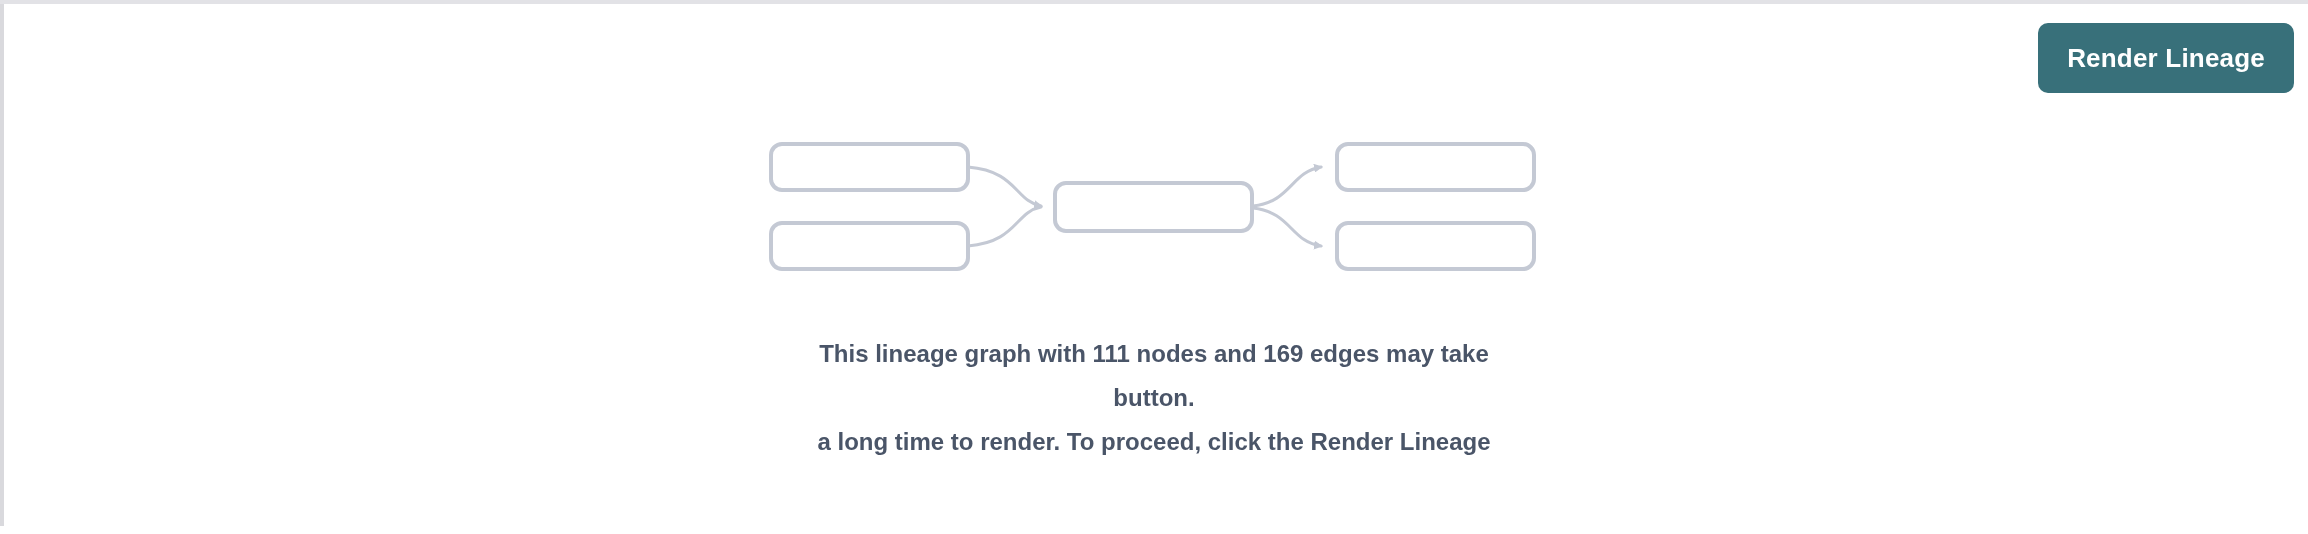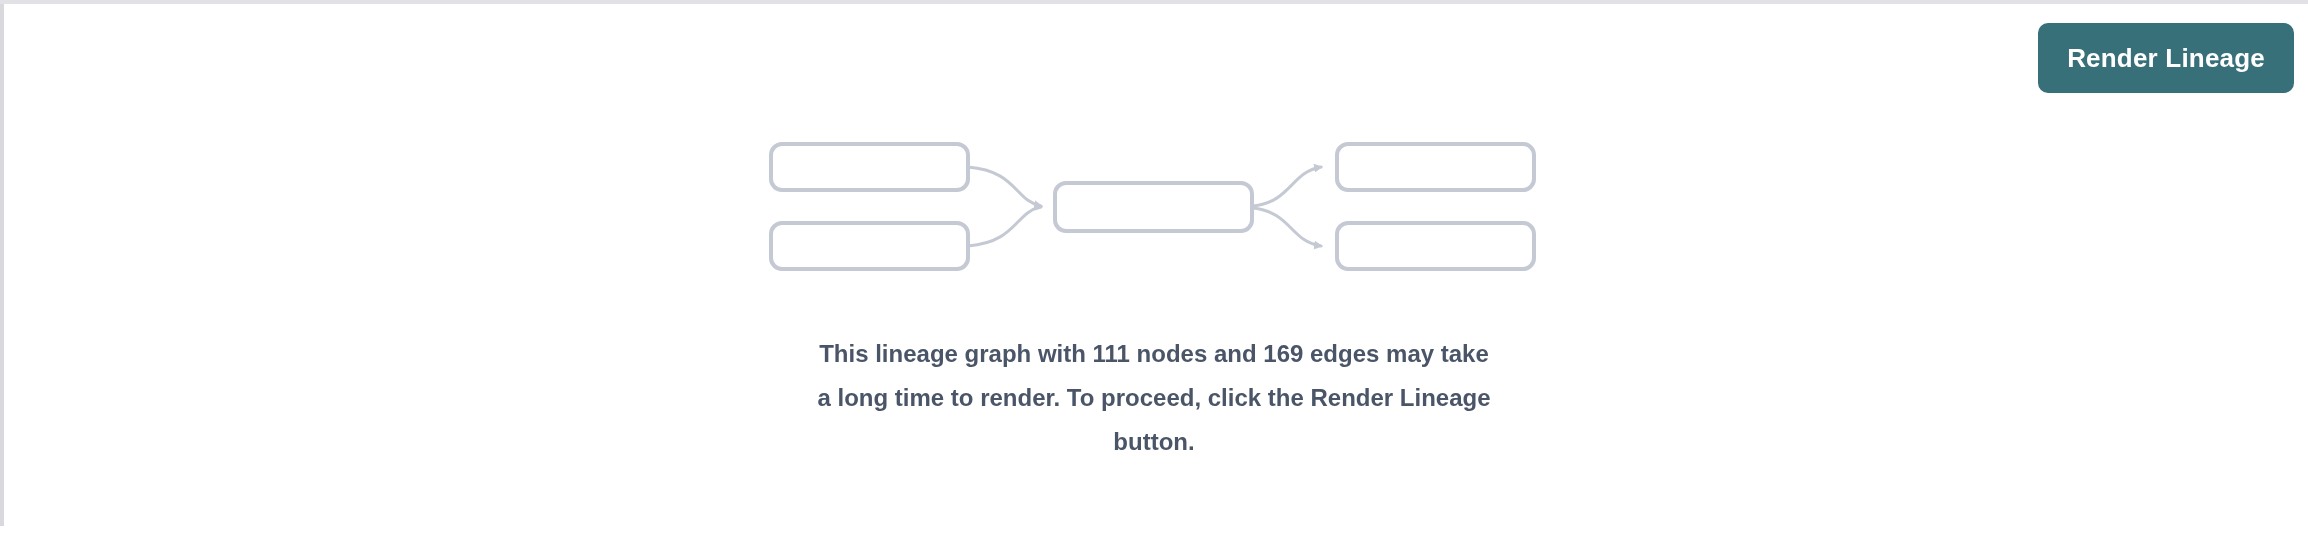--- a/index.html
+++ b/index.html
@@ -93,18 +93,18 @@
 
       <rect x="2" y="2" width="197" height="46" rx="11" fill="#ffffff" stroke="#c4c9d4" stroke-width="4"></rect>
       <rect x="2" y="81" width="197" height="46" rx="11" fill="#ffffff" stroke="#c4c9d4" stroke-width="4"></rect>
       <rect x="286" y="41" width="197" height="48" rx="11" fill="#ffffff" stroke="#c4c9d4" stroke-width="4"></rect>
       <rect x="568" y="2" width="197" height="46" rx="11" fill="#ffffff" stroke="#c4c9d4" stroke-width="4"></rect>
       <rect x="568" y="81" width="197" height="46" rx="11" fill="#ffffff" stroke="#c4c9d4" stroke-width="4"></rect>
     </svg>
 
     <div class="message">
       <div class="line">This lineage graph with 111 nodes and 169 edges may take</div>
+      <div class="line">button.</div>
       <div class="line">a long time to render. To proceed, click the Render Lineage</div>
-      <div class="line">button.</div>
     </div>
 
   </div>
 </div>
 
 </body></html>

